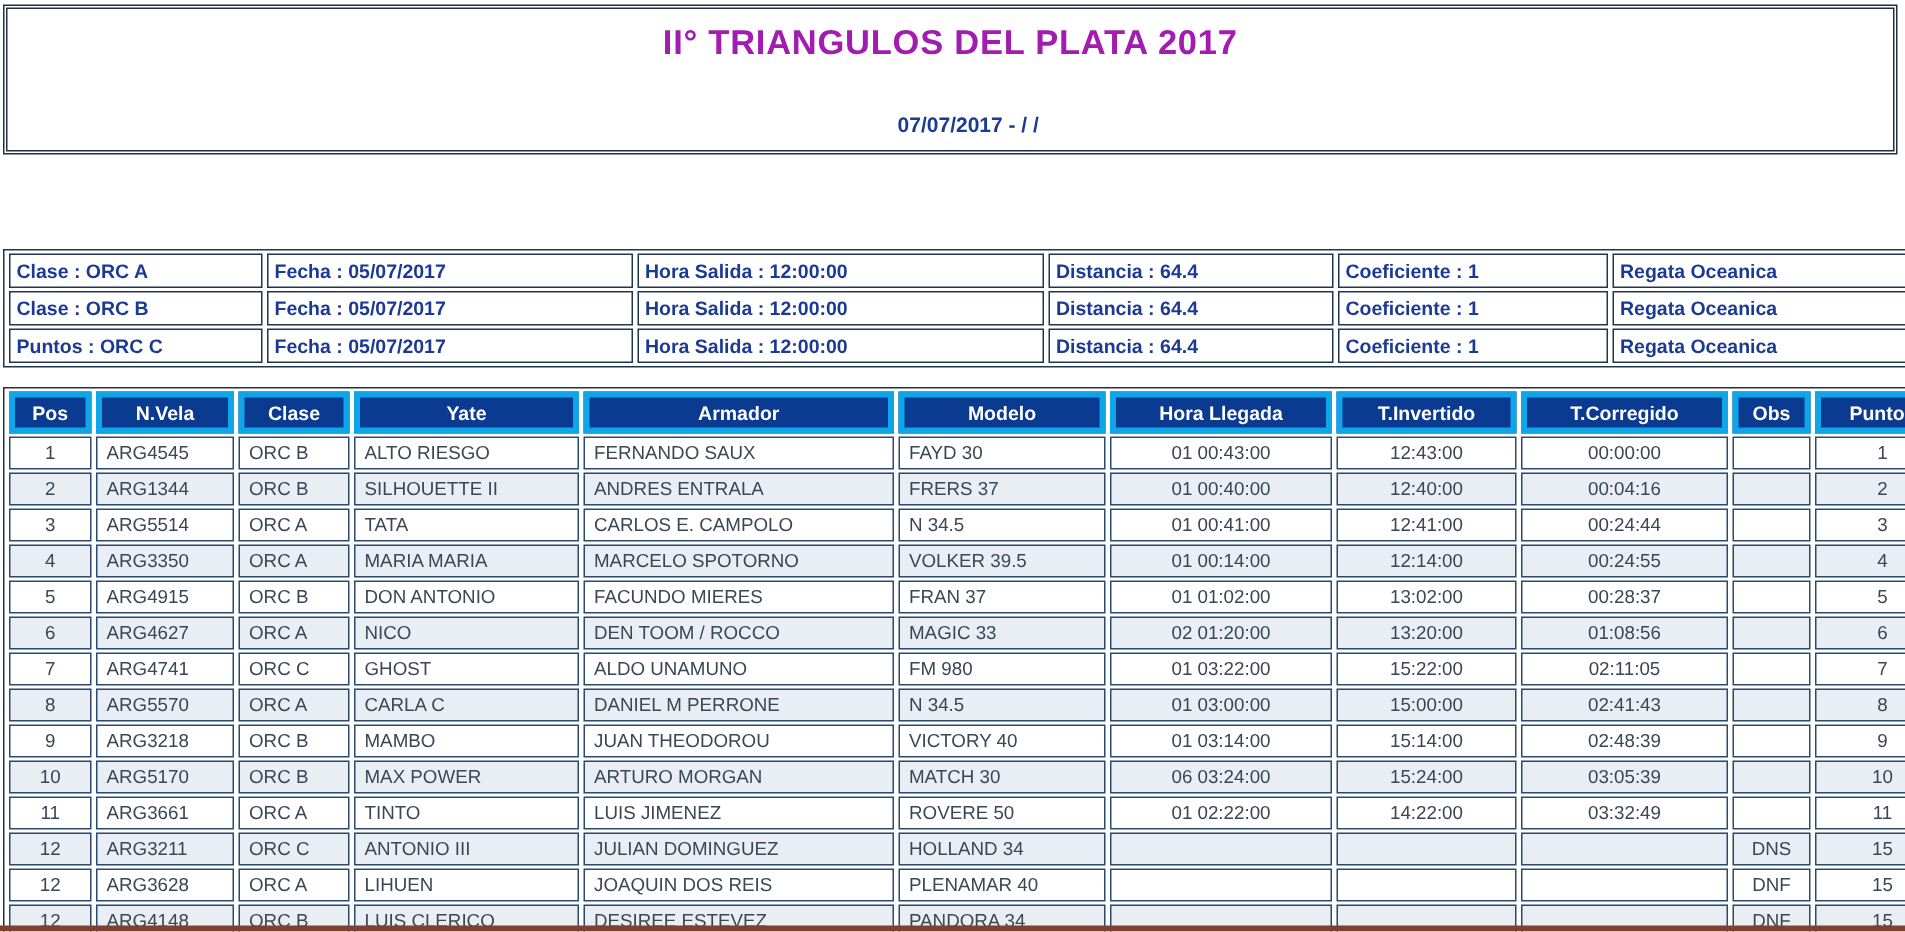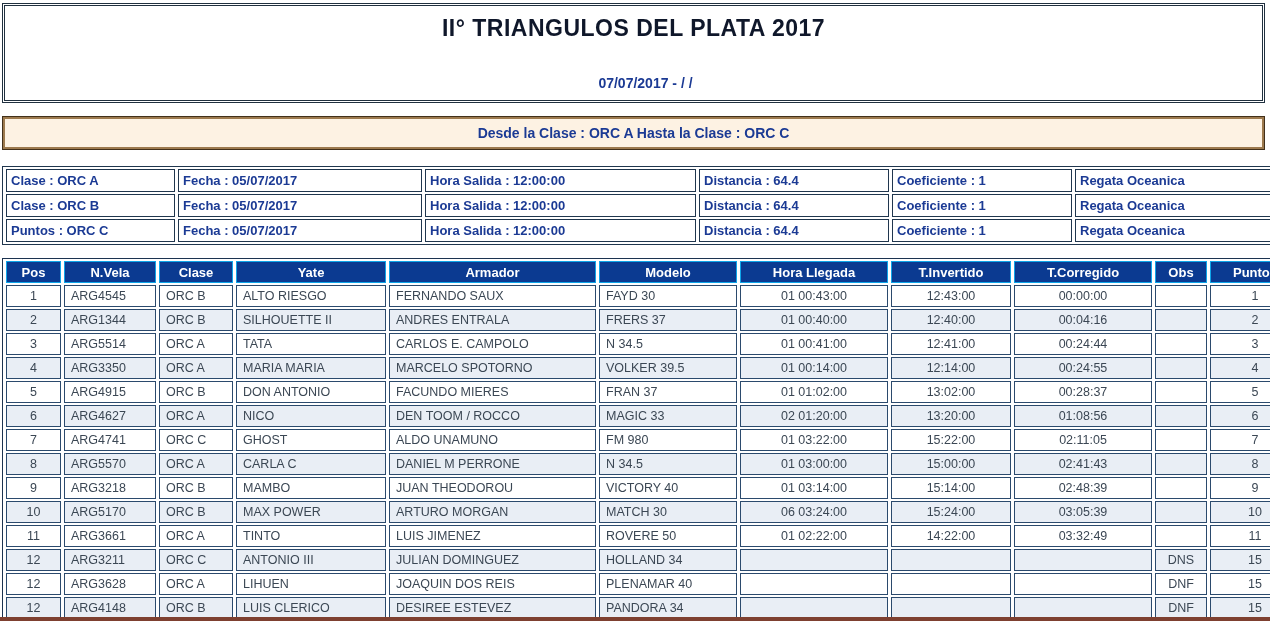--- a/index.html
+++ b/index.html
@@ -7,21 +7,21 @@
     width:1270px; height:621px; position:relative; background:#ffffff;
     font-family:"Liberation Sans", sans-serif; overflow:hidden;
   }
 
   
   .title-box {
     position:absolute; top:3px; left:2px; width:1257px; height:94px;
     border:3px double #20303f; background:#ffffff; text-align:center;
   }
   .main-title {
-    margin-top:9px; color:#0f172a; font-weight:bold; font-size:23px; letter-spacing:.5px;
+    margin-top:9px; color:#a21caf; font-weight:bold; font-size:23px; letter-spacing:.5px;
   }
   .date-line {
     position:absolute; bottom:9px; left:12px; width:100%;
     color:#1b3a94; font-weight:bold; font-size:14px;
   }
 
   
   .bar { position:absolute; top:116px; left:2px; width:1263px; height:34px; display:flex; gap:6px; }
   .bar-cell {
     background:#fdf2e3; border:1px solid #42301a;
@@ -45,21 +45,21 @@
   }
 
   
   .results-table {
     position:absolute; top:258px; left:2px; width:1263px;
     border-collapse:separate; border-spacing:3px 2px;
     border:1px solid #1c3350; table-layout:fixed; background:#ffffff;
   }
   .results-table th {
     background:#0b3a91; color:#ffffff; font-weight:bold; font-size:13px;
-    border:1px solid #0ea5e9; height:20px; padding:0 4px; text-align:center;
+    border:4px solid #0ea5e9; height:20px; padding:0 4px; text-align:center;
     overflow:hidden; white-space:nowrap;
   }
   .results-table td {
     border:1px solid #2b4a6d; color:#3b4754; font-size:12.5px;
     height:20px; padding:0 6px; background:#ffffff;
     overflow:hidden; white-space:nowrap;
   }
   .results-table tr.alt td { background:#e9eef5; }
   .al-c { text-align:center; }
   .al-l { text-align:left; }
@@ -70,21 +70,20 @@
 </style>
 </head>
 <body>
 
 <div class="title-box">
   <div class="main-title">II° TRIANGULOS DEL PLATA 2017</div>
   <div class="date-line">07/07/2017 - / /</div>
 </div>
 
 <div class="bar">
-  <div class="bar-cell bar-right">Desde la Clase : ORC A Hasta la Clase : ORC C</div>
 </div>
 
 <table class="class-table" id="class-table">
   <colgroup>
     <col style="width:169px">
       <col style="width:244px">
       <col style="width:271px">
     <col style="width:190px">
       <col style="width:180px">
       <col style="width:209px">

